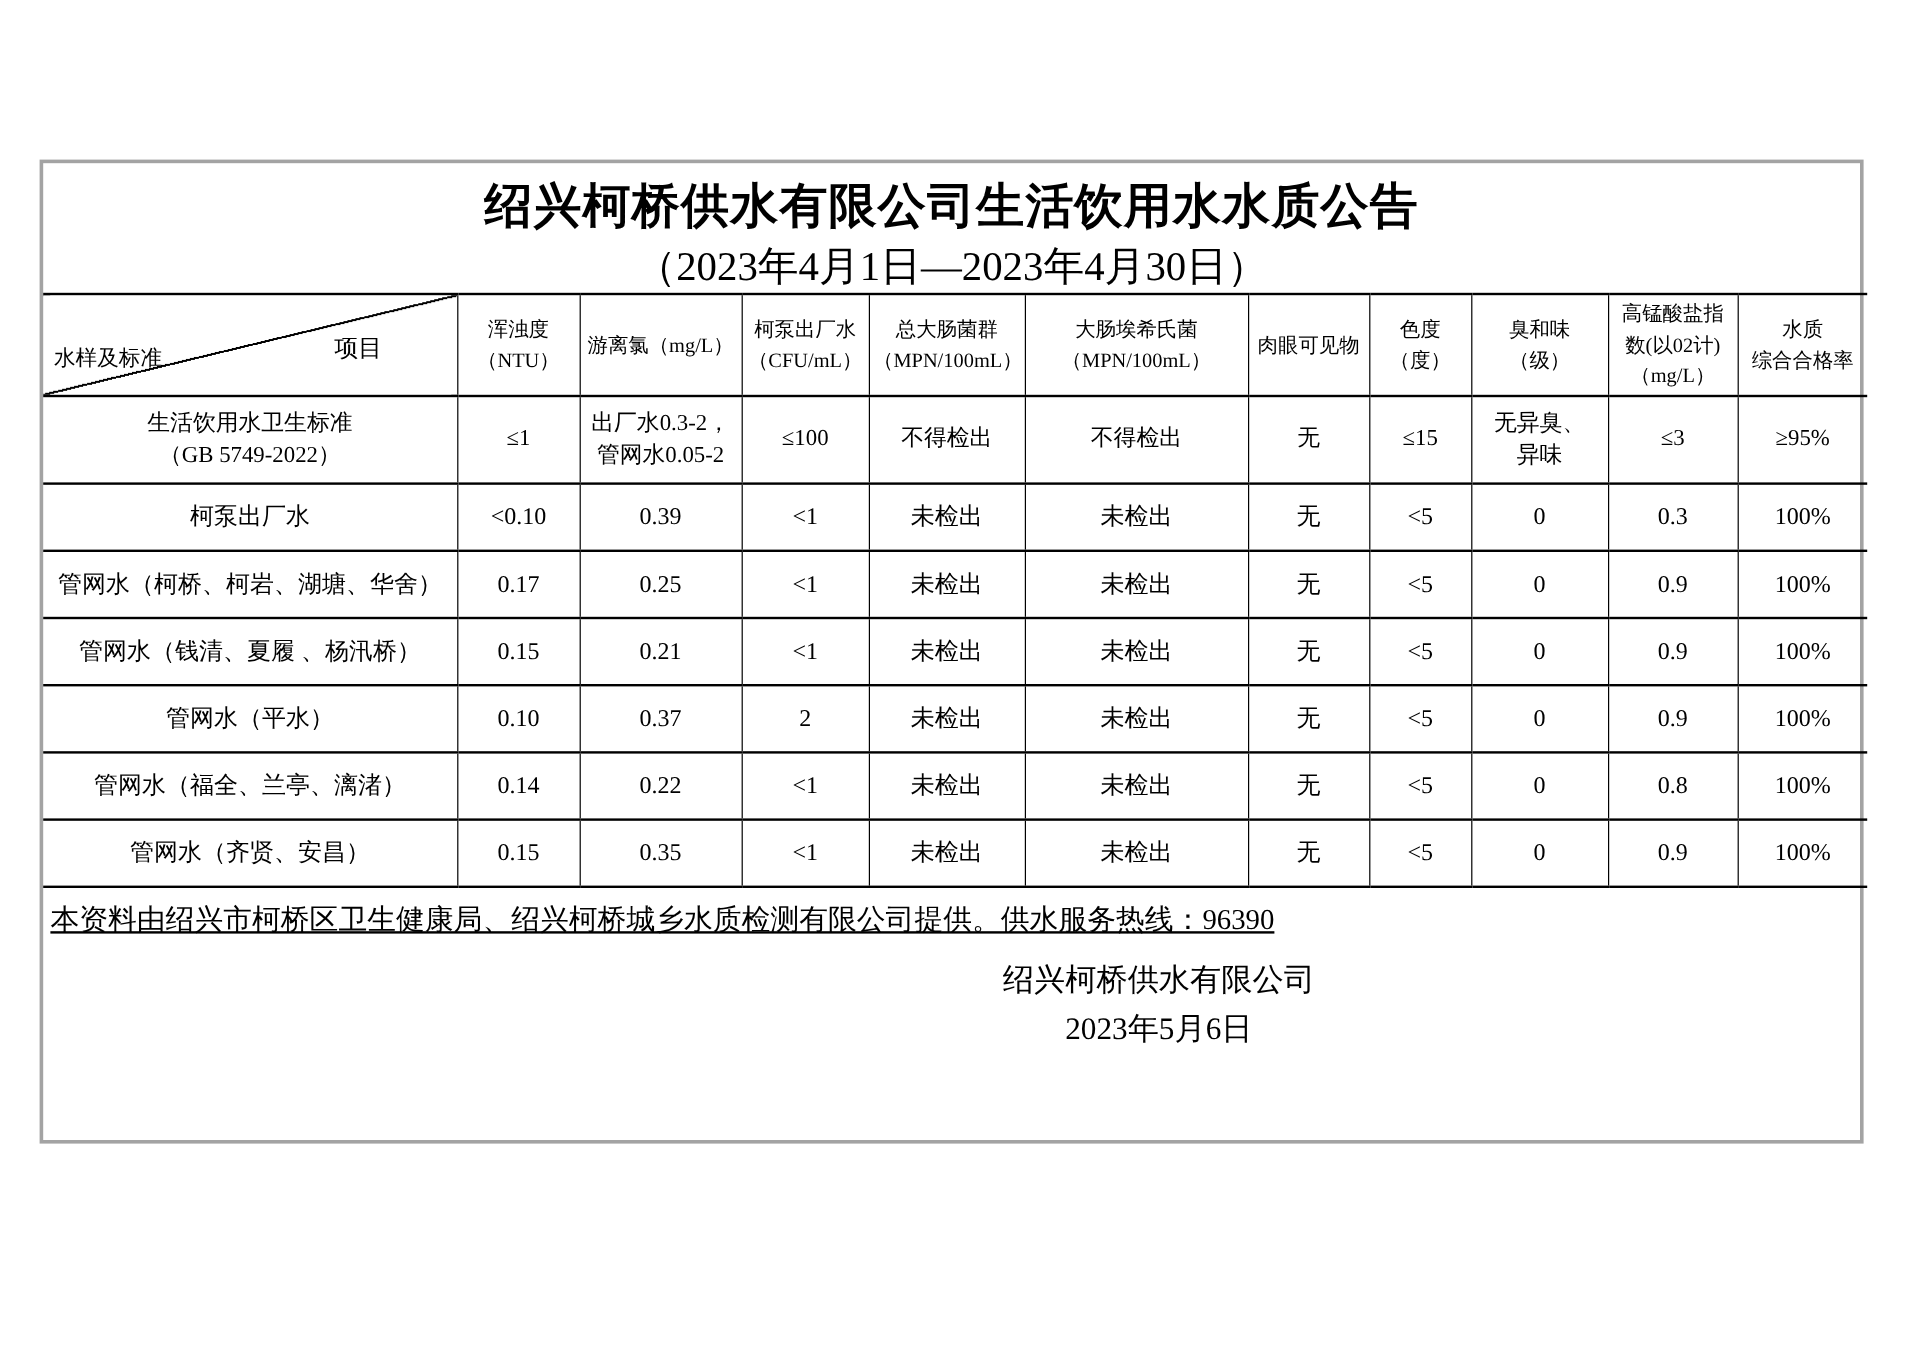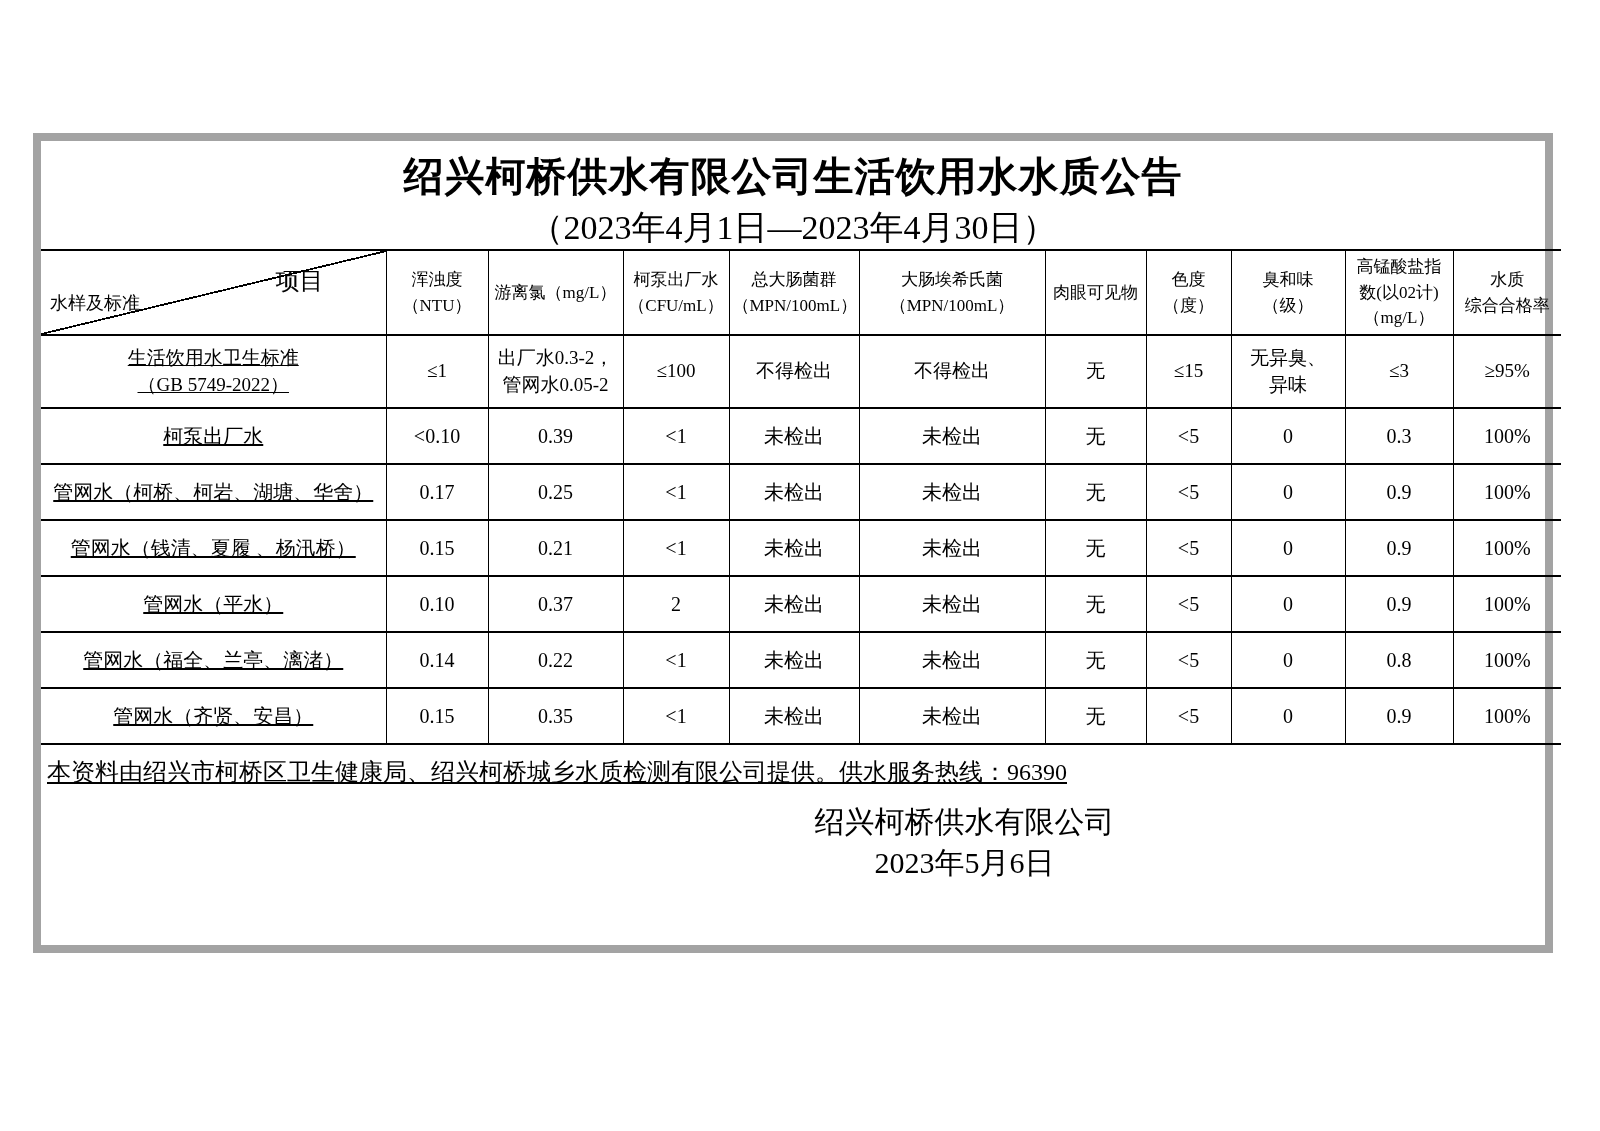--- a/index.html
+++ b/index.html
@@ -8,21 +8,21 @@
     width:1600px;height:1131px;
     background:#ffffff;
     font-family:"Liberation Serif","DejaVu Serif",serif;
     color:#000;
     overflow:hidden;
   }
   .doc{
     position:absolute;
     left:33px;top:133px;
     width:1520px;height:820px;
-    border:8px solid #a3a3a3;
+    border:3px solid #a3a3a3;
     box-sizing:border-box;
     background:#fff;
   }
   .title-block{height:108px;text-align:center;box-sizing:border-box;padding-top:8px;}
   .title{font-size:40px;font-weight:bold;line-height:56px;letter-spacing:1px;}
   .subtitle{font-size:34px;font-weight:normal;line-height:46px;}
   table.wq{
     border-collapse:collapse;
     table-layout:fixed;
     width:100%;
@@ -36,42 +36,42 @@
     vertical-align:middle;
     padding:1px 3px;
     box-sizing:border-box;
     overflow:hidden;
   }
   table.wq td:first-child{border-left:none;}
   table.wq td:last-child{border-right:none;}
   tr.header-row td{height:85px;font-size:17px;line-height:1.5;white-space:pre-line;}
   tr.std-row td{height:73px;font-size:19px;line-height:1.4;white-space:pre-line;}
   tr.data-row td{height:56px;font-size:20px;line-height:1.3;}
-  td.name-cell{font-size:20px;line-height:1.25;text-decoration:underline;}
+  td.name-cell{font-size:20px;line-height:1.25;}
   
   td.corner{
     position:relative;
     padding:0;
     background-image:linear-gradient(to bottom right,
       transparent 49.5%, #000 49.5%, #000 50.6%, transparent 50.6%);
   }
   .corner-bl{position:absolute;left:9px;bottom:17px;font-size:18px;text-align:center;}
-  .corner-tr{position:absolute;right:62px;top:12px;font-size:24px;}
+  .corner-tr{position:absolute;right:62px;top:30px;font-size:20px;}
   .footer-block{
     box-sizing:border-box;
     height:146px;
     padding:10px 6px 0 6px;
   }
   .source-line{font-size:24px;text-align:left;line-height:34px;text-decoration:underline;}
   .signature{
     margin-top:12px;
     margin-left:41.5%;
     width:40%;
     text-align:center;
-    font-size:30px;
+    font-size:26px;
     line-height:41px;
   }
 </style>
 </head>
 <body>
 
 <div class="page">
   <div class="doc">
 
     <div class="title-block">

